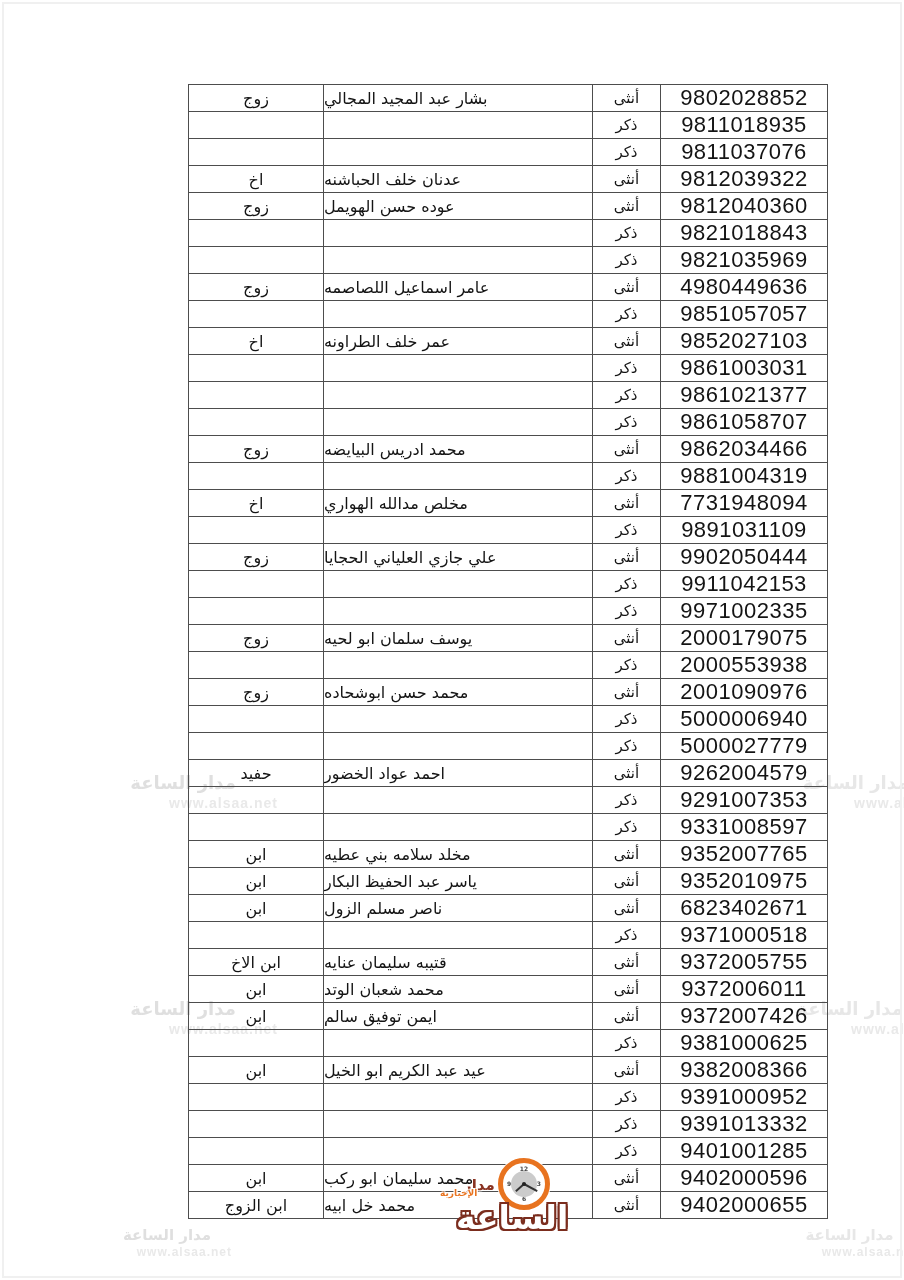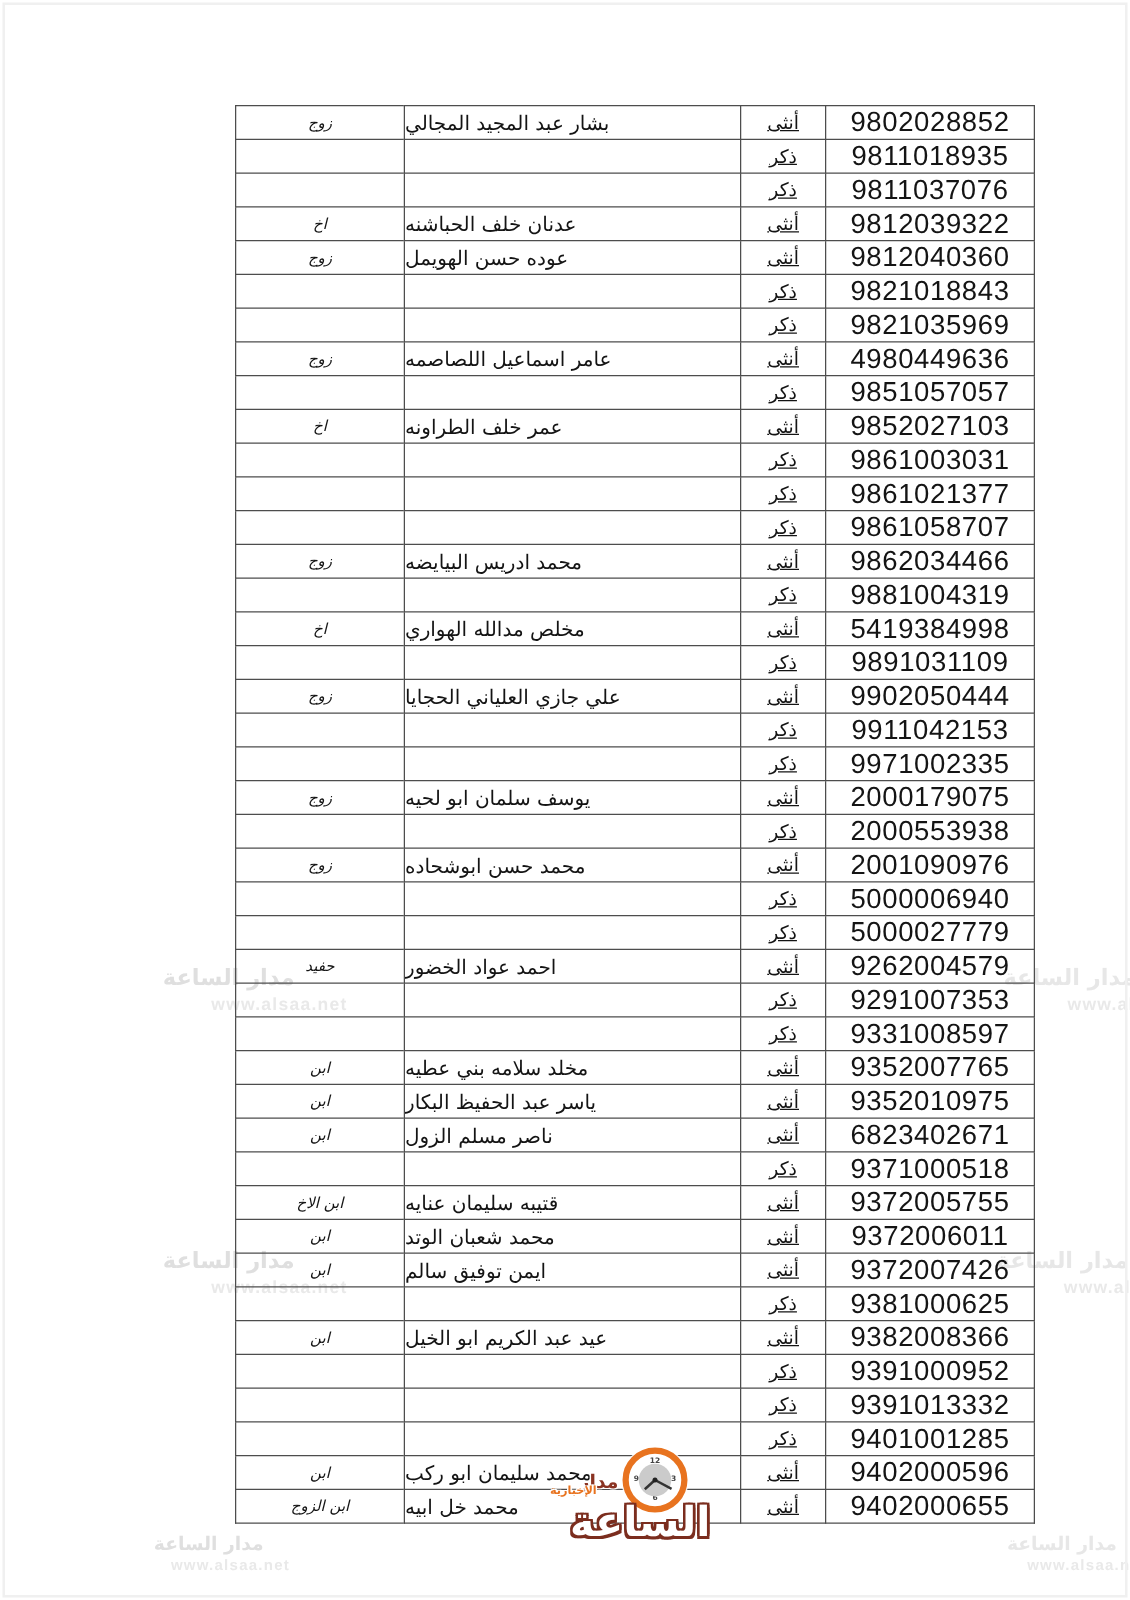--- a/index.html
+++ b/index.html
@@ -23,23 +23,23 @@
   .wm6 .l1{font-size:15px;}
   .wm6 .l2{font-size:12px;}
 
   
   table.recs{position:absolute;left:188px;top:84px;width:639px;height:1107px;z-index:2;
              direction:rtl;border-collapse:collapse;table-layout:fixed;}
   table.recs td{border:1px solid #4d4d4d;padding:0;vertical-align:middle;color:#141414;
                 overflow:hidden;white-space:nowrap;background:transparent;}
   td.number-cell{font-family:"Liberation Sans","DejaVu Sans",sans-serif;font-size:22px;
                  text-align:center;letter-spacing:0.5px;margin-top:28px;}
-  td.gender-cell{font-size:15px;text-align:center;text-decoration:underline;}
+  td.gender-cell{font-size:15px;text-align:center;}
   td.name-cell{font-size:16px;text-align:left;padding:0 7px 0 4px;}
-  td.relation-cell{font-size:12px;text-align:center;font-style:italic;}
+  td.relation-cell{font-size:16px;text-align:center;}
 
   
   .logo{position:absolute;left:430px;top:1150px;width:190px;height:110px;z-index:5;}
   .clock{position:absolute;left:68px;top:8px;width:52px;height:52px;border-radius:50%;
          background:#ffffff;border:5px solid #e8731f;box-sizing:border-box;
          box-shadow:0 0 0 1px rgba(255,255,255,.9);}
   .clock-inner{position:absolute;left:50%;top:50%;width:26px;height:26px;margin:-13px 0 0 -13px;
                border-radius:50%;background:#cbcbcb;}
   .hand{position:absolute;left:50%;bottom:50%;background:#333;transform-origin:bottom center;}
   .hand-hour{width:2px;height:11px;transform:translateX(-50%) rotate(228deg);}
@@ -184,21 +184,21 @@
           <td class="name-cell">محمد ادريس البيايضه</td>
           <td class="relation-cell">زوج</td>
         </tr>
         <tr>
           <td class="number-cell">9881004319</td>
           <td class="gender-cell">ذكر</td>
           <td class="name-cell"></td>
           <td class="relation-cell"></td>
         </tr>
         <tr>
-          <td class="number-cell">5419384998</td>
+          <td class="number-cell">7731948094</td>
           <td class="gender-cell">أنثى</td>
           <td class="name-cell">مخلص مدالله الهواري</td>
           <td class="relation-cell">اخ</td>
         </tr>
         <tr>
           <td class="number-cell">9891031109</td>
           <td class="gender-cell">ذكر</td>
           <td class="name-cell"></td>
           <td class="relation-cell"></td>
         </tr>

